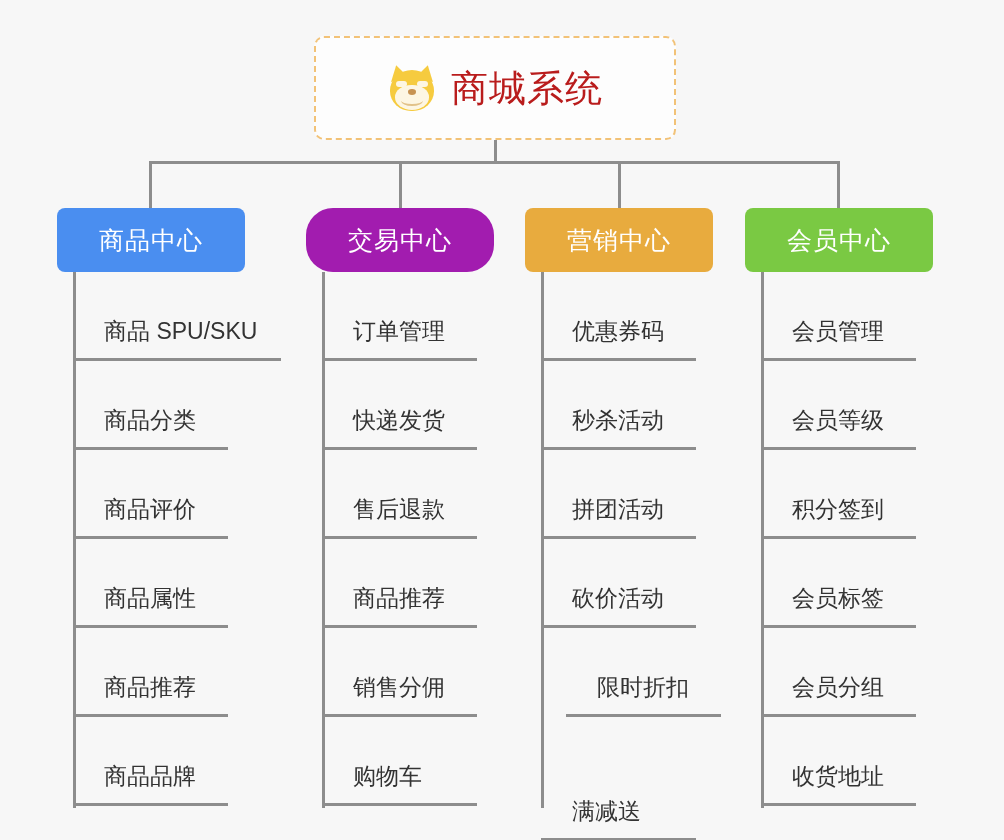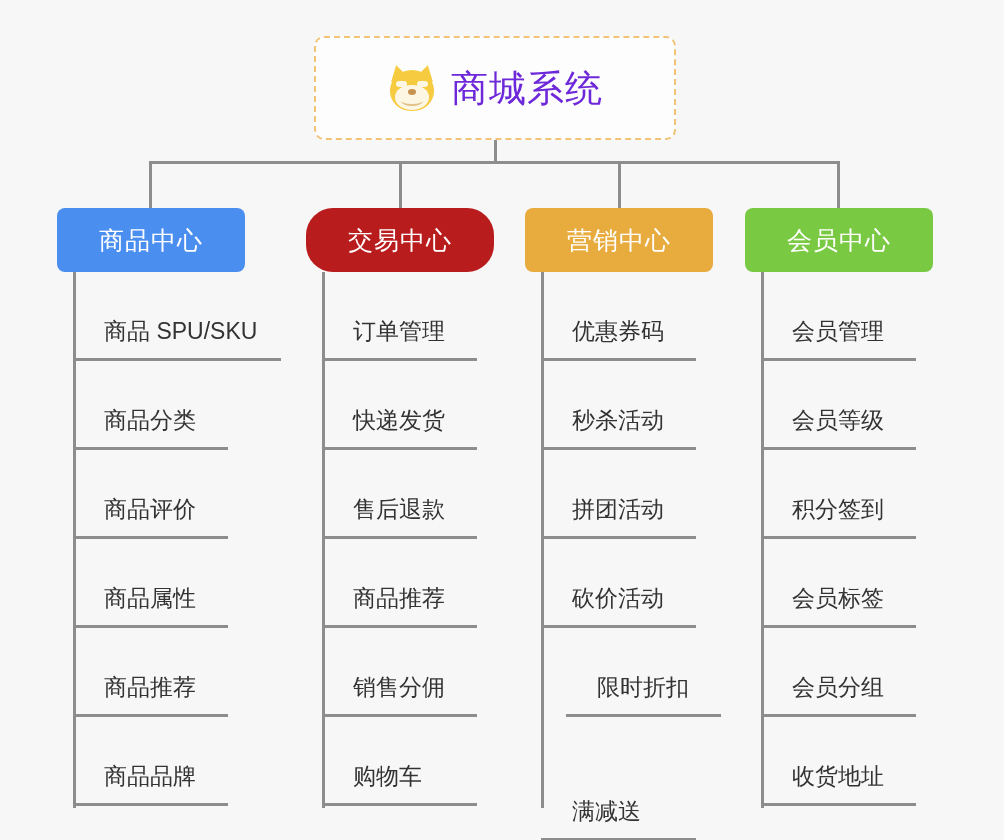--- a/index.html
+++ b/index.html
@@ -182,21 +182,21 @@
     <span class="shiba">
       <span class="ear l"></span>
       <span class="ear r"></span>
       <span class="head"></span>
       <span class="muzzle"></span>
       <span class="eye l"></span>
       <span class="eye r"></span>
       <span class="nose"></span>
       <span class="mouth"></span>
     </span>
-    <span class="root-title" style="color: #6d28d9;">商城系统</span>
+    <span class="root-title" style="color: #b91c1c;">商城系统</span>
   </div>
 
   <div class="conn conn-v" style="left: 494px; top: 140px; height: 24px; background: rgb(141, 141, 141);"></div>
 
   <div class="conn conn-h" style="left: 149px; top: 161px; width: 691px; background: rgb(141, 141, 141);"></div>
 
   <div class="conn conn-v" style="left: 149px; top: 161px; height: 47px; background: rgb(141, 141, 141);"></div>
   <div class="conn conn-v" style="left: 399px; top: 161px; height: 47px; background: rgb(141, 141, 141);"></div>
   <div class="conn conn-v" style="left: 618px; top: 161px; height: 47px; background: rgb(141, 141, 141);"></div>
   <div class="conn conn-v" style="left: 837px; top: 161px; height: 47px; background: rgb(141, 141, 141);"></div>
@@ -208,21 +208,21 @@
       <div class="item-row"><span class="item" style="border-bottom-color: rgb(141, 141, 141); width: 208px;"><span class="item-label">商品 SPU/SKU</span></span></div>
       <div class="item-row"><span class="item" style="border-bottom-color: rgb(141, 141, 141); width: 155px;"><span class="item-label">商品分类</span></span></div>
       <div class="item-row"><span class="item" style="border-bottom-color: rgb(141, 141, 141); width: 155px;"><span class="item-label">商品评价</span></span></div>
       <div class="item-row"><span class="item" style="border-bottom-color: rgb(141, 141, 141); width: 155px;"><span class="item-label">商品属性</span></span></div>
       <div class="item-row"><span class="item" style="border-bottom-color: rgb(141, 141, 141); width: 155px;"><span class="item-label">商品推荐</span></span></div>
       <div class="item-row"><span class="item" style="border-bottom-color: rgb(141, 141, 141); width: 155px;"><span class="item-label">商品品牌</span></span></div>
     </div>
   </div>
 
   <div class="branch" style="left:306px;">
-    <div class="branch-header" style="background:#b91c1c;border-radius:27px;">交易中心</div>
+    <div class="branch-header" style="background:#a21caf;border-radius:27px;">交易中心</div>
     <div class="branch-trunk" style="height: 536px; background: rgb(141, 141, 141);"></div>
     <div class="items">
       <div class="item-row"><span class="item" style="border-bottom-color: rgb(141, 141, 141); width: 155px;"><span class="item-label">订单管理</span></span></div>
       <div class="item-row"><span class="item" style="border-bottom-color: rgb(141, 141, 141); width: 155px;"><span class="item-label">快递发货</span></span></div>
       <div class="item-row"><span class="item" style="border-bottom-color: rgb(141, 141, 141); width: 155px;"><span class="item-label">售后退款</span></span></div>
       <div class="item-row"><span class="item" style="border-bottom-color: rgb(141, 141, 141); width: 155px;"><span class="item-label">商品推荐</span></span></div>
       <div class="item-row"><span class="item" style="border-bottom-color: rgb(141, 141, 141); width: 155px;"><span class="item-label">销售分佣</span></span></div>
       <div class="item-row"><span class="item" style="border-bottom-color: rgb(141, 141, 141); width: 155px;"><span class="item-label">购物车</span></span></div>
     </div>
   </div>

